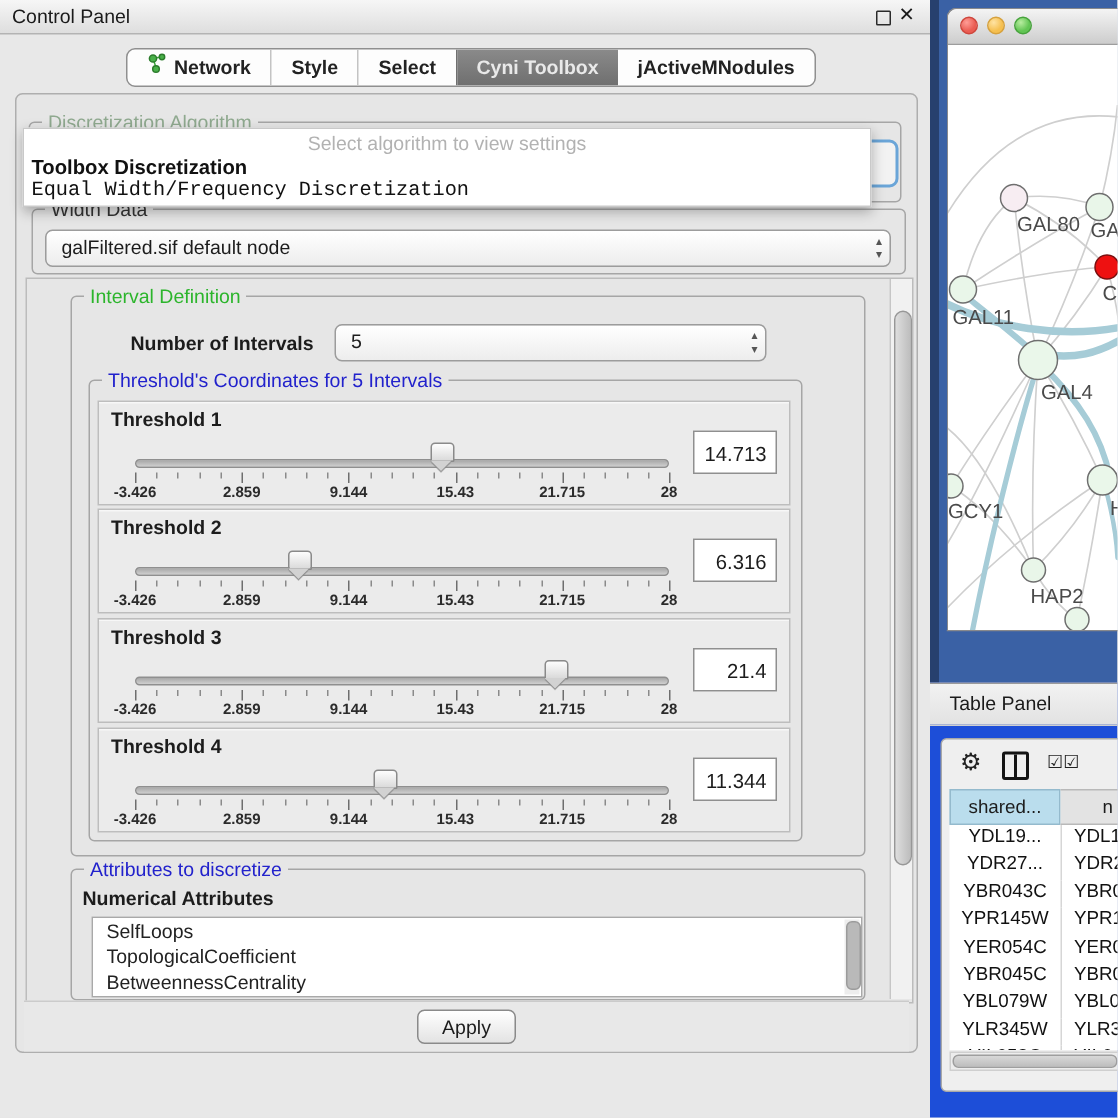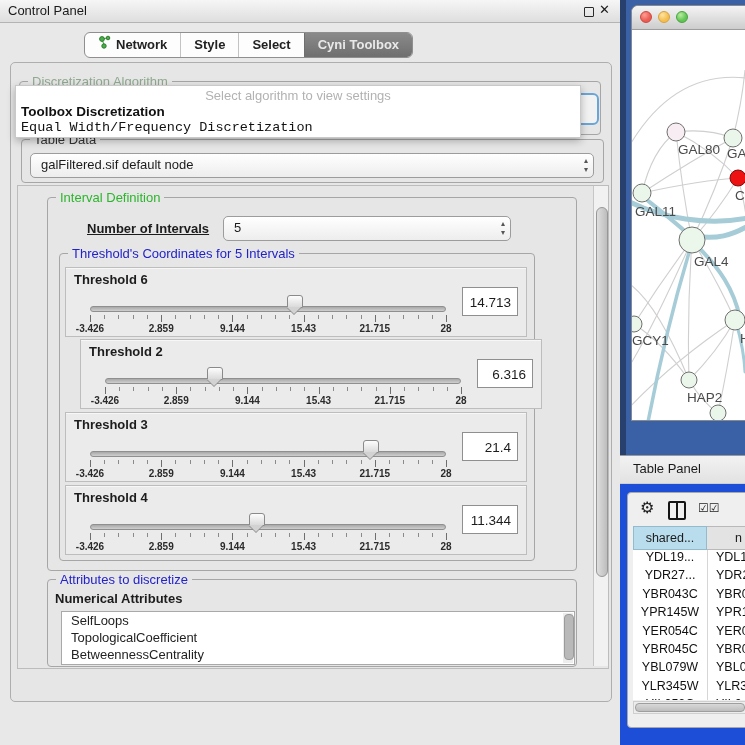--- a/index.html
+++ b/index.html
@@ -53,21 +53,21 @@
   #td-combo{left:8px;top:13px;width:562px;height:23px;}
 
   
   #viewport{left:16px;top:184px;width:590px;height:482px;background:#e6e6e6;border:1px solid #bcbcbc;}
   #vscroll{left:592px;top:185px;width:14px;height:480px;background:#f1f1f1;border-left:1px solid #c6c6c6;}
   #vthumb{left:1.5px;top:21px;width:10px;height:368px;border:1px solid #979797;border-radius:6px;
     background:linear-gradient(90deg,#dedede,#bdbdbd);}
 
   #int-group{left:46px;top:196px;width:528px;height:372px;}
   #int-legend{color:#2cb52c;}
-  #noi-label{left:86px;top:220px;font-size:13px;font-weight:bold;text-decoration:underline;}
+  #noi-label{left:86px;top:220px;font-size:13px;font-weight:bold;}
   #noi-combo{left:222px;top:215px;width:286px;height:23px;}
 
   #thr-group{left:58px;top:252px;width:474px;height:306px;}
   #thr-legend{color:#2222cc;}
 
   .thr-box{position:absolute;left:64px;width:460px;height:68px;background:#ebebeb;
     border:1px solid #bdbdbd;box-shadow:inset 0 1px 0 #f7f7f7;}
   .thr-label{position:absolute;left:8px;top:4px;font-size:13px;font-weight:bold;}
   .slider{position:absolute;left:24px;top:0;width:356px;height:68px;}
   .track{position:absolute;left:0;right:0;top:38px;height:4px;border:1px solid #8f8f8f;border-radius:3px;
@@ -168,37 +168,40 @@
     </div>
     <div class="tab">
       <span>Style</span>
     </div>
     <div class="tab">
       <span>Select</span>
     </div>
     <div class="tab sel">
       <span>Cyni Toolbox</span>
     </div>
+    <div class="tab">
+      <span>jActiveMNodules</span>
+    </div>
   </div>
 
   <div id="outer" class="abs">
 
     <div id="algo-group" class="group" style="left:8px;top:18px;">
       <span id="algo-legend" class="legend">Discretization Algorithm</span>
     </div>
     <div id="combo-frag" class="abs" style="left:546px;top:30px;"></div>
 
     <div id="algo-popup" class="abs" style="left:4px;top:22px;">
       <div id="popup-prompt" class="abs">Select algorithm to view settings</div>
       <div id="popup-item-0" class="abs popup-item">Toolbox Discretization</div>
       <div id="popup-item-1" class="abs popup-item">Equal Width/Frequency Discretization</div>
     </div>
 
     <div id="td-group" class="group" style="left:10px;top:76px;">
-      <span class="legend" style="color:#333;">Table Data</span>
+      <span class="legend" style="color:#333;">Width Data</span>
       <div id="td-combo" class="combo">
         <span class="val">galFiltered.sif default node</span>
         <span class="stepper">▴<br>▾</span>
       </div>
     </div>
 
     <div id="viewport" class="abs" style="left:6px;top:122px;"></div>
     <div id="vscroll" class="abs" style="left:582px;top:123px;">
       <div id="vthumb" class="abs"></div>
     </div>
@@ -210,21 +213,21 @@
     <div id="noi-combo" class="combo" style="left:212px;top:153px;">
       <span class="val">5</span>
       <span class="stepper">▴<br>▾</span>
     </div>
 
     <div id="thr-group" class="group" style="left:48px;top:190px;">
       <span id="thr-legend" class="legend">Threshold's Coordinates for 5 Intervals</span>
     </div>
 
     <div class="thr-box" style="top:204px;left:54px;">
-      <span class="thr-label">Threshold 6</span>
+      <span class="thr-label">Threshold 1</span>
       <div class="slider">
         <div class="track"></div>
         <div class="thumb" style="left: calc(57.72% - 8px);"></div>
         <div class="ticks">
             <div class="tick major" style="left: 0%;"></div>
             <div class="tick" style="left: 4%;"></div>
             <div class="tick" style="left: 8%;"></div>
             <div class="tick" style="left: 12%;"></div>
             <div class="tick" style="left: 16%;"></div>
             <div class="tick major" style="left: 20%;"></div>
@@ -253,21 +256,21 @@
             <span class="tick-label" style="left: 0%;">-3.426</span>
             <span class="tick-label" style="left: 20%;">2.859</span>
             <span class="tick-label" style="left: 40%;">9.144</span>
             <span class="tick-label" style="left: 60%;">15.43</span>
             <span class="tick-label" style="left: 80%;">21.715</span>
             <span class="tick-label" style="left: 100%;">28</span>
           </div>
       </div>
       <div class="value-box">14.713</div>
     </div>
-    <div class="thr-box" style="top:276px;left:54px;margin-left:15px;">
+    <div class="thr-box" style="top:276px;left:54px;">
       <span class="thr-label">Threshold 2</span>
       <div class="slider">
         <div class="track"></div>
         <div class="thumb" style="left: calc(31% - 8px);"></div>
         <div class="ticks">
             <div class="tick major" style="left: 0%;"></div>
             <div class="tick" style="left: 4%;"></div>
             <div class="tick" style="left: 8%;"></div>
             <div class="tick" style="left: 12%;"></div>
             <div class="tick" style="left: 16%;"></div>
@@ -399,20 +402,23 @@
     <span id="attr-sub" class="abs" style="left:44px;top:528px;">Numerical Attributes</span>
     <div id="attr-list" class="abs" style="left:50px;top:548px;">
       <span class="attr-item" style="top:1px;">SelfLoops</span>
       <span class="attr-item" style="top:18px;">TopologicalCoefficient</span>
       <span class="attr-item" style="top:35px;">BetweennessCentrality</span>
       <div id="attr-scroll" class="abs">
         <div id="attr-thumb" class="abs"></div>
       </div>
     </div>
 
+    <div id="apply-bar" class="abs" style="left:5px;top:604px;">
+      <div id="apply-btn" class="abs">Apply</div>
+    </div>
   </div>
 
 </div>
 
 <div id="right" class="abs">
 
   <div id="net-bg" class="abs">
     <div id="mac-win" class="abs">
       <div id="mac-titlebar" class="abs">
         <span class="light" id="light-close"></span>

